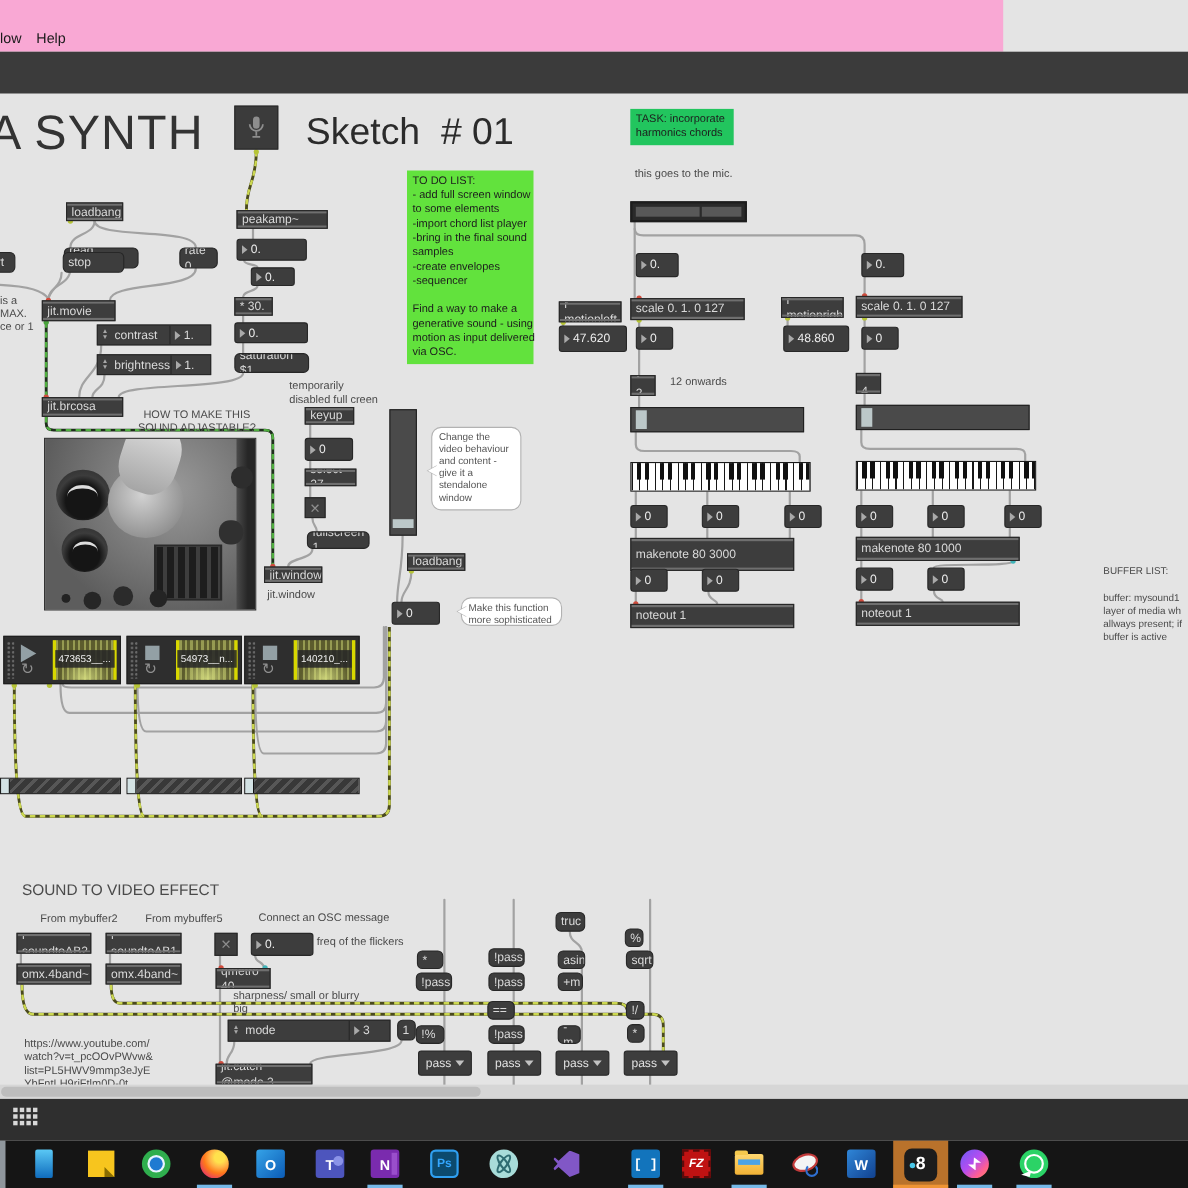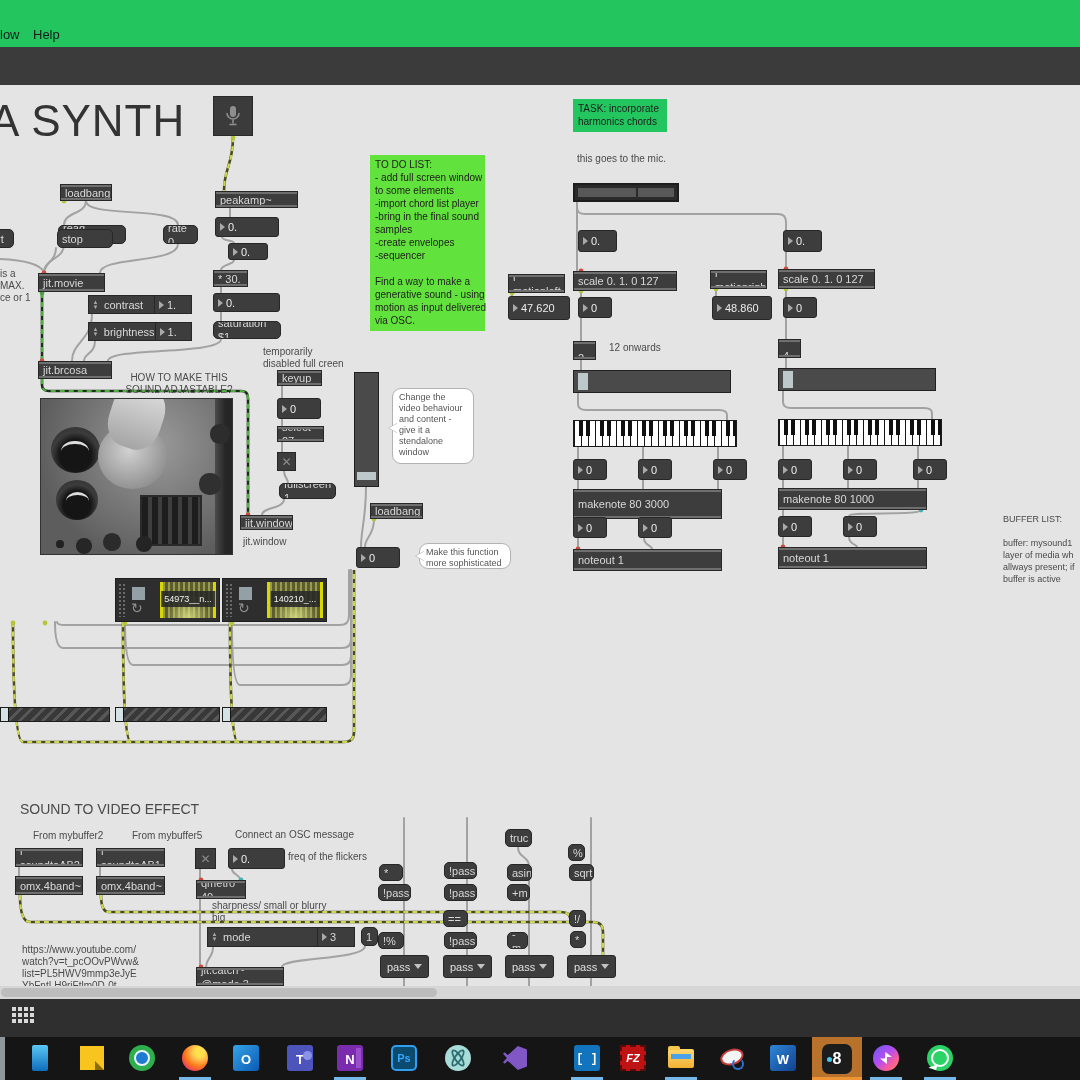--- a/index.html
+++ b/index.html
@@ -1,19 +1,19 @@
 <!DOCTYPE html>
 <html><head>
 <meta charset="utf-8">
 <style>
   html,body{margin:0;padding:0;background:#000}
   #screen{position:relative;width:1080px;height:1080px;overflow:hidden;background:#e4e4e4;
           font-family:"Liberation Sans",sans-serif}
   
-  #menubar{position:absolute;left:0;top:0;width:1080px;height:47px;background:#22c55e;z-index:5}
+  #menubar{position:absolute;left:0;top:0;width:912px;height:47px;background:#f9a8d4;z-index:5}
   .menu-item{position:absolute;bottom:5px;font-size:13px;color:#1a1a1a}
   #toolbar{position:absolute;left:0;top:47px;width:1080px;height:38px;background:#3b3b3b;z-index:5}
   #patch-title{position:absolute;left:-10px;top:96px;font-size:44px;color:#333;letter-spacing:1px;z-index:2}
   #sketch-title{position:absolute;left:278px;top:101px;font-size:34px;color:#2b2b2b;white-space:pre;z-index:2}
   
   #cables{position:absolute;left:0;top:0;z-index:1;pointer-events:none}
   .cg{fill:none;stroke:#a2a2a2;stroke-width:2;stroke-linecap:round}
   .cyb{fill:none;stroke:#4a4a1c;stroke-width:2.6}
   .cy{fill:none;stroke:#ccd851;stroke-width:2.2;stroke-dasharray:5 4}
   .cjb{fill:none;stroke:#1e2e1c;stroke-width:2.6}
@@ -162,20 +162,21 @@
 
 <div id="screen">
 
   <div id="menubar">
     <span class="menu-item" style="left:0px">low</span>
     <span class="menu-item" style="left:33px">Help</span>
   </div>
   <div id="toolbar"></div>
 
   <div id="patch-title">A SYNTH</div>
+  <div id="sketch-title">Sketch  # 01</div>
 
   <svg id="cables" width="1080" height="1080">
       <path d="M86,201 C86,214 64,212 64,225" class="cg"></path>
       <path d="M86,201 C86,218 178,206 178,225" class="cg"></path>
       <path d="M64,244 C64,260 44,258 44,273" class="cg"></path>
       <path d="M178,244 C178,264 100,256 100,273" class="cg"></path>
       <path d="M56,248 C56,261 44,263 44,273" class="cg"></path>
       <path d="M0,259 C22,260 40,264 44,272" class="cg"></path>
       <path d="M230,208 L230,217" class="cg"></path>
       <path d="M222,237 C222,241 234,240 234,243" class="cg"></path>
@@ -483,20 +484,28 @@
     <div class="bx obj" style="left: 370px; top: 503px; width: 53px; height: 16px;">
       <span class="lb">loadbang</span>
     </div>
     <div class="bx num" style="left: 356px; top: 547px; width: 44px; height: 21px;">
       <span class="lb">0</span>
     </div>
     <div class="bx bubble" style="left: 419px; top: 543px; width: 92px; height: 26px; --tt: 7px;">
       <div>Make this function</div>
       <div>more sophisticated</div>
     </div>
+    <div class="bx playlist" style="left: 3px; top: 578px; width: 107px; height: 44px;">
+      <div class="pl-grip"></div>
+      <div class="pl-play"></div>
+      <div class="pl-loop"></div>
+      <div class="pl-wave">
+        <div class="pl-label">473653__...</div>
+      </div>
+    </div>
     <div class="bx playlist" style="left: 115px; top: 578px; width: 105px; height: 44px;">
       <div class="pl-grip"></div>
       <div class="pl-stop"></div>
       <div class="pl-loop"></div>
       <div class="pl-wave">
         <div class="pl-label">54973__n...</div>
       </div>
     </div>
     <div class="bx playlist" style="left: 222px; top: 578px; width: 105px; height: 44px;">
       <div class="pl-grip"></div>
@@ -642,21 +651,21 @@
       <div>BUFFER LIST:</div>
       <div></div>
       <div>buffer: mysound1</div>
       <div>layer of media wh</div>
       <div>allways present; if</div>
       <div>buffer is active</div>
     </div>
     <div class="bx comment" style="left: 20px; top: 803px; width: 280px; font-size: 14px;">
       <div>SOUND TO VIDEO EFFECT</div>
     </div>
-    <div class="bx comment" style="left: 33px; top: 830px; width: 90px;">
+    <div class="bx comment" style="left: 17px; top: 830px; width: 90px; text-align: right;">
       <div>From mybuffer2</div>
     </div>
     <div class="bx comment" style="left: 97px; top: 830px; width: 90px; padding-left: 35px;">
       <div>From mybuffer5</div>
     </div>
     <div class="bx obj" style="left: 15px; top: 848px; width: 68px; height: 19px;">
       <span class="lb">r soundtoAB2</span>
     </div>
     <div class="bx obj" style="left: 96px; top: 848px; width: 69px; height: 19px;">
       <span class="lb">r soundtoAB1</span>

